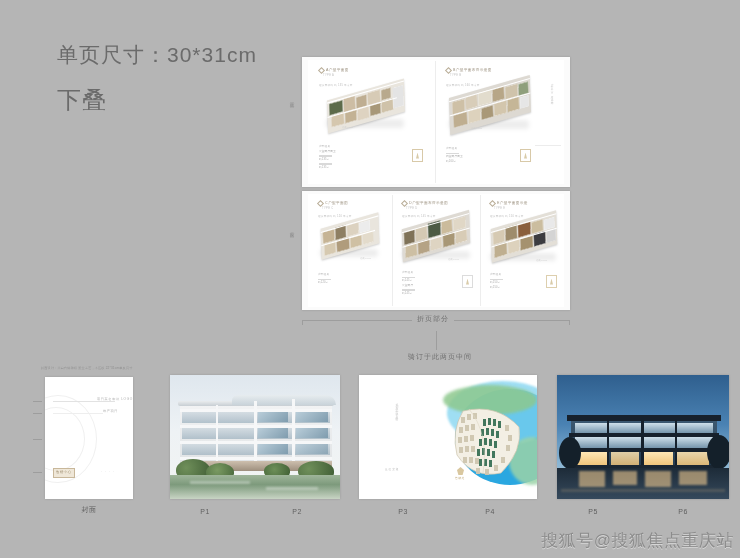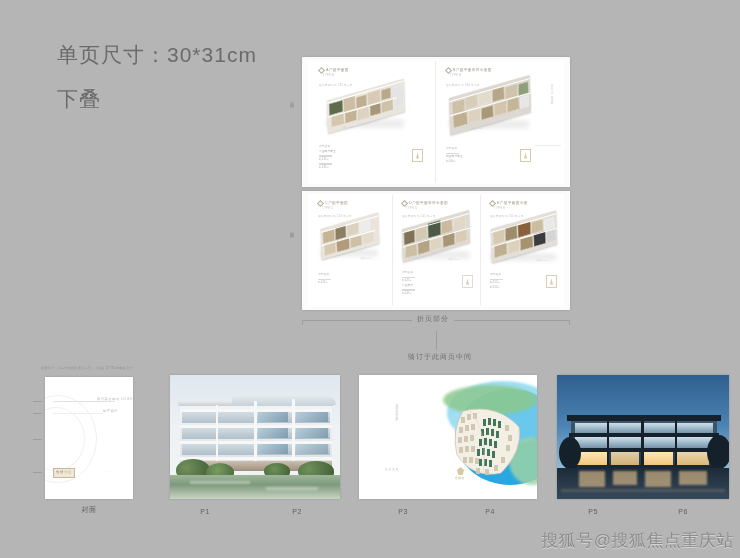--- a/index.html
+++ b/index.html
@@ -6,21 +6,21 @@
   body{
     width:740px;height:558px;
     background:#b5b5b5;
     font-family:"Liberation Sans","DejaVu Sans",sans-serif;
     overflow:hidden;position:relative;
   }
   .stage{position:absolute;inset:0;}
 
   
   .headline{position:absolute;left:57px;top:44px;color:#6b6b6b;font-size:21px;letter-spacing:1px;line-height:1.0;}
-  .headline .l2{position:absolute;left:0;top:44px;font-size:21px;}
+  .headline .l2{position:absolute;left:0;top:44px;font-size:24px;}
 
   
   .spread{position:absolute;background:#fbfbfb;box-shadow:0 0 2px rgba(0,0,0,.18);}
   #spread-top{left:302px;top:57px;width:268px;height:130px;}
   #spread-bottom{left:302px;top:191px;width:268px;height:119px;}
 
   .sheet{position:absolute;top:3px;bottom:3px;background:#ffffff;}
   .gutter{position:absolute;top:4px;bottom:4px;width:1px;background:#ededed;}
 
   .v-side-label{position:absolute;writing-mode:vertical-rl;font-size:4.6px;color:#8b8b8b;letter-spacing:1px;line-height:1;}

